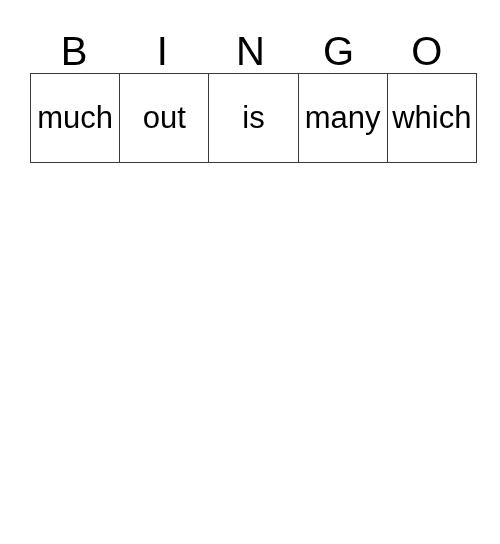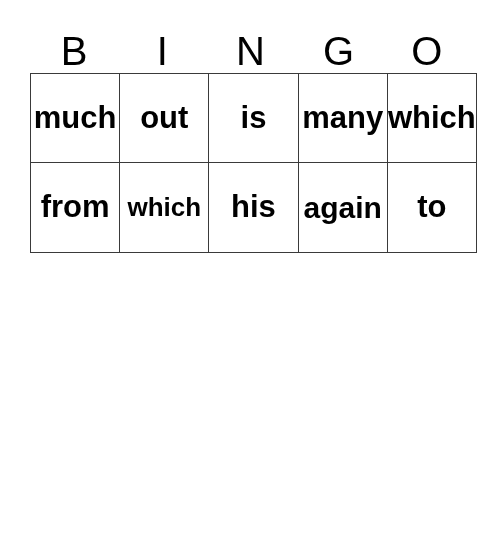--- a/index.html
+++ b/index.html
@@ -58,21 +58,20 @@
     text-align: center;
     vertical-align: middle;
     overflow: hidden;
   }
   .cell-inner {
     display: flex;
     align-items: center;
     justify-content: center;
     width: 100%;
     height: 88px;
-    font-weight: bold;
   }
   .word {
     display: block;
     line-height: 1.05;
     white-space: nowrap;
     color: #000000;
   }
   
   .sz-base   { font-size: 31px; }   
   .sz-tight  { font-size: 30px; }   
@@ -124,43 +123,16 @@
             <div class="cell-inner">
               <span class="word sz-base">many</span>
             </div>
           </td>
         <td>
             <div class="cell-inner">
               <span class="word sz-base">which</span>
             </div>
           </td>
       </tr>
-      <tr>
-        <td>
-            <div class="cell-inner">
-              <span class="word sz-base">from</span>
-            </div>
-          </td>
-        <td>
-            <div class="cell-inner">
-              <span class="word sz-small">which</span>
-            </div>
-          </td>
-        <td>
-            <div class="cell-inner">
-              <span class="word sz-base">his</span>
-            </div>
-          </td>
-        <td>
-            <div class="cell-inner">
-              <span class="word sz-tight">again</span>
-            </div>
-          </td>
-        <td>
-            <div class="cell-inner">
-              <span class="word sz-base">to</span>
-            </div>
-          </td>
-      </tr>
     </tbody>
   </table>
 
 </div>
 
 </body></html>

